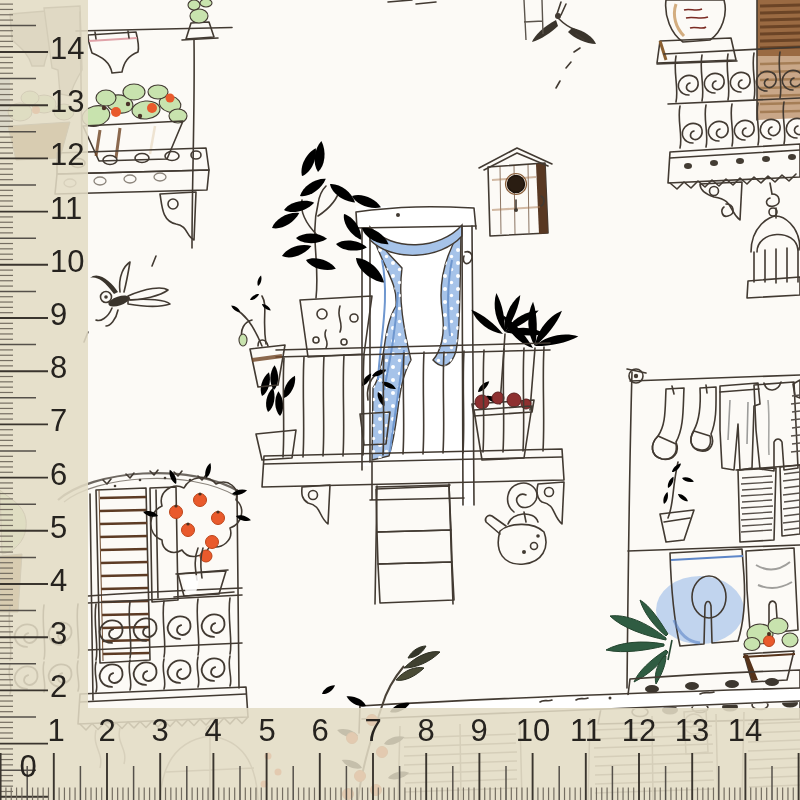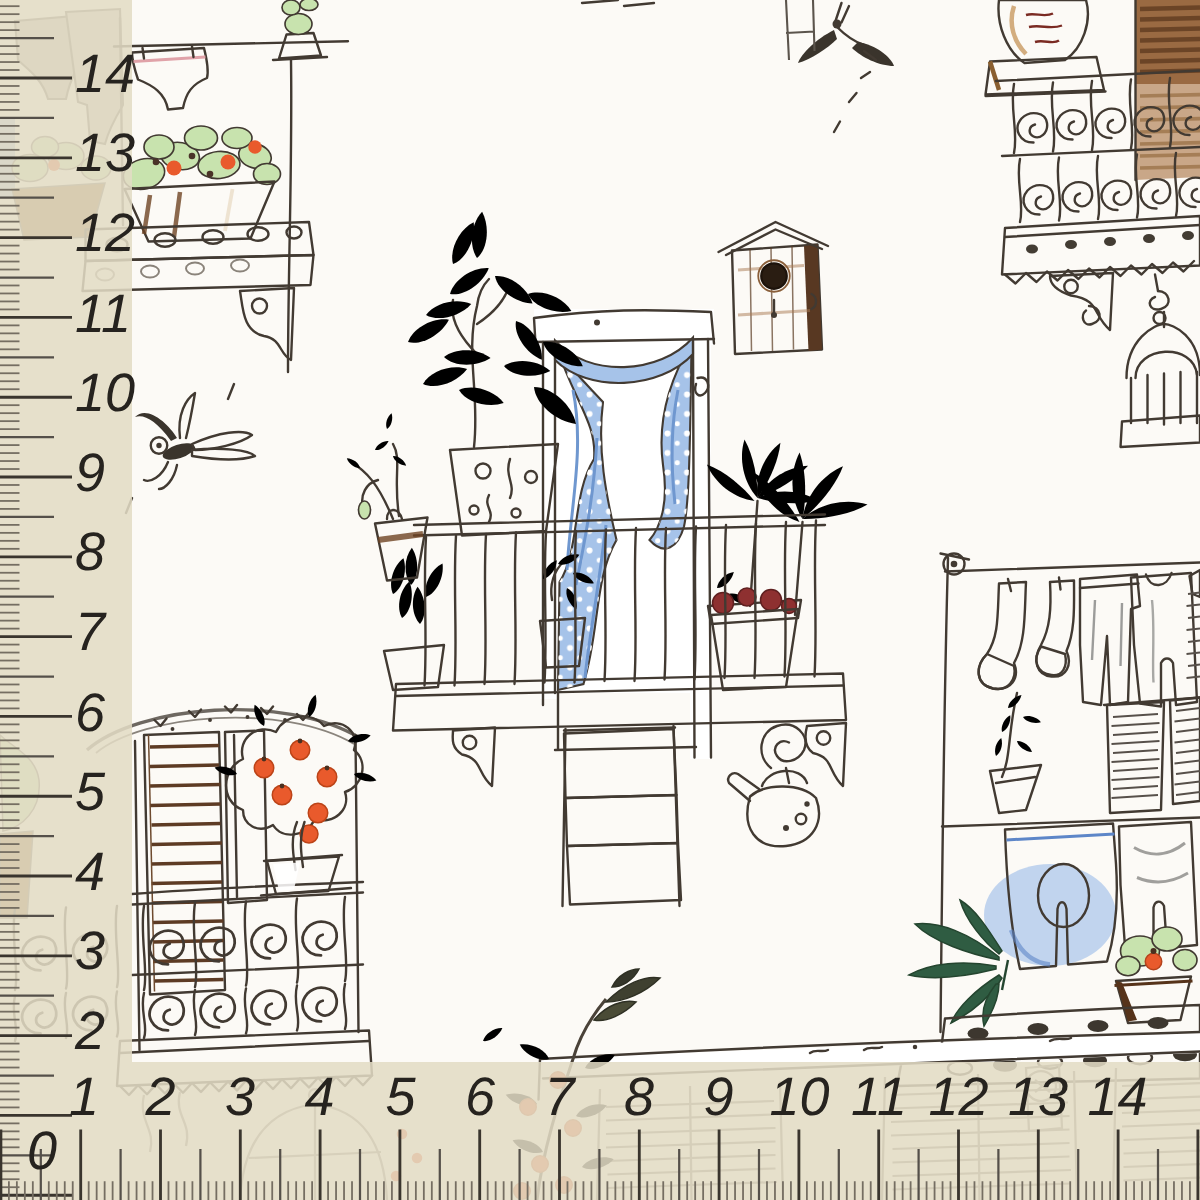--- a/index.html
+++ b/index.html
@@ -7,21 +7,21 @@
          font-family:"Liberation Sans",sans-serif;}
   svg.fabric{position:absolute;left:0;top:0;}
   .ln{fill:none;stroke:var(--ink);stroke-width:1.6;stroke-linecap:round;stroke-linejoin:round;}
   .leaf{fill:var(--leaf-green);stroke:var(--ink);stroke-width:1.1;}
   .curl{fill:none;stroke:var(--ink);stroke-width:1.6;stroke-linecap:round;}
   .muted{stroke:#6f675e;}
   .ruler{position:absolute;background:rgba(226,219,196,0.87);}
   .ruler-left{left:0;top:0;width:88px;height:708px;}
   .ruler-bottom{left:0;top:708px;width:800px;height:92px;}
   svg.ticks{position:absolute;left:0;top:0;pointer-events:none;}
-  .num{position:absolute;font-size:36px;line-height:36px;color:var(--ruler-text,#26231f);font-style:italic;}
+  .num{position:absolute;font-size:31px;line-height:36px;color:var(--ruler-text,#26231f);}
   .num-left{left:50px;width:38px;text-align:left;}
   .num-bottom{top:713px;width:42px;text-align:center;}
 </style>
 </head>
 <body>
 
 <div class="stage">
 
 <svg class="fabric" width="800" height="800" viewBox="0 0 800 800">
   <defs>

